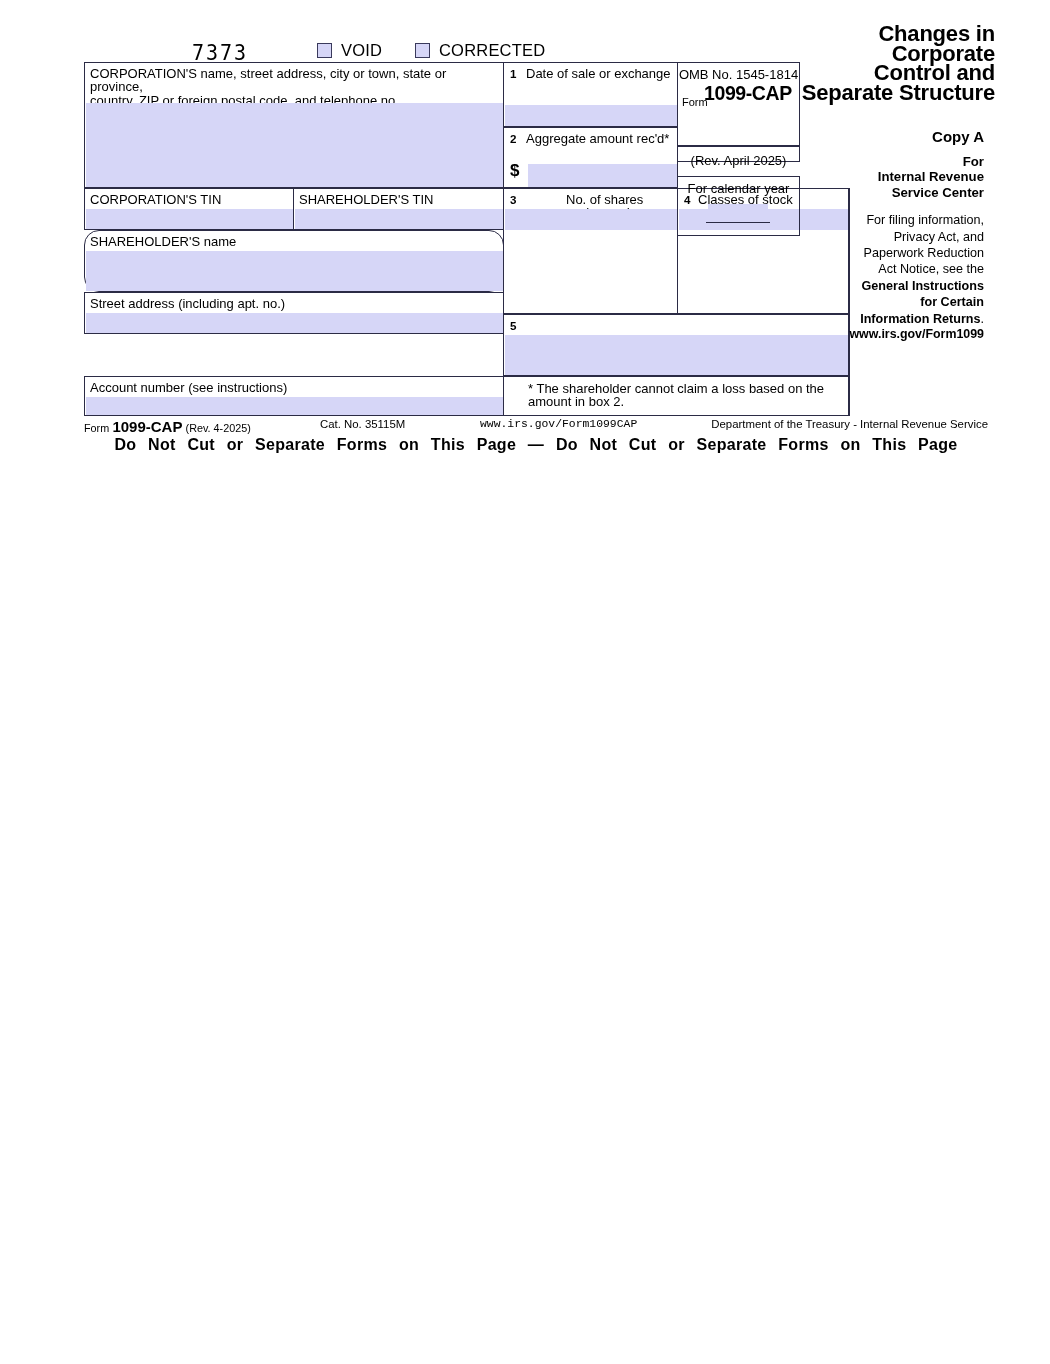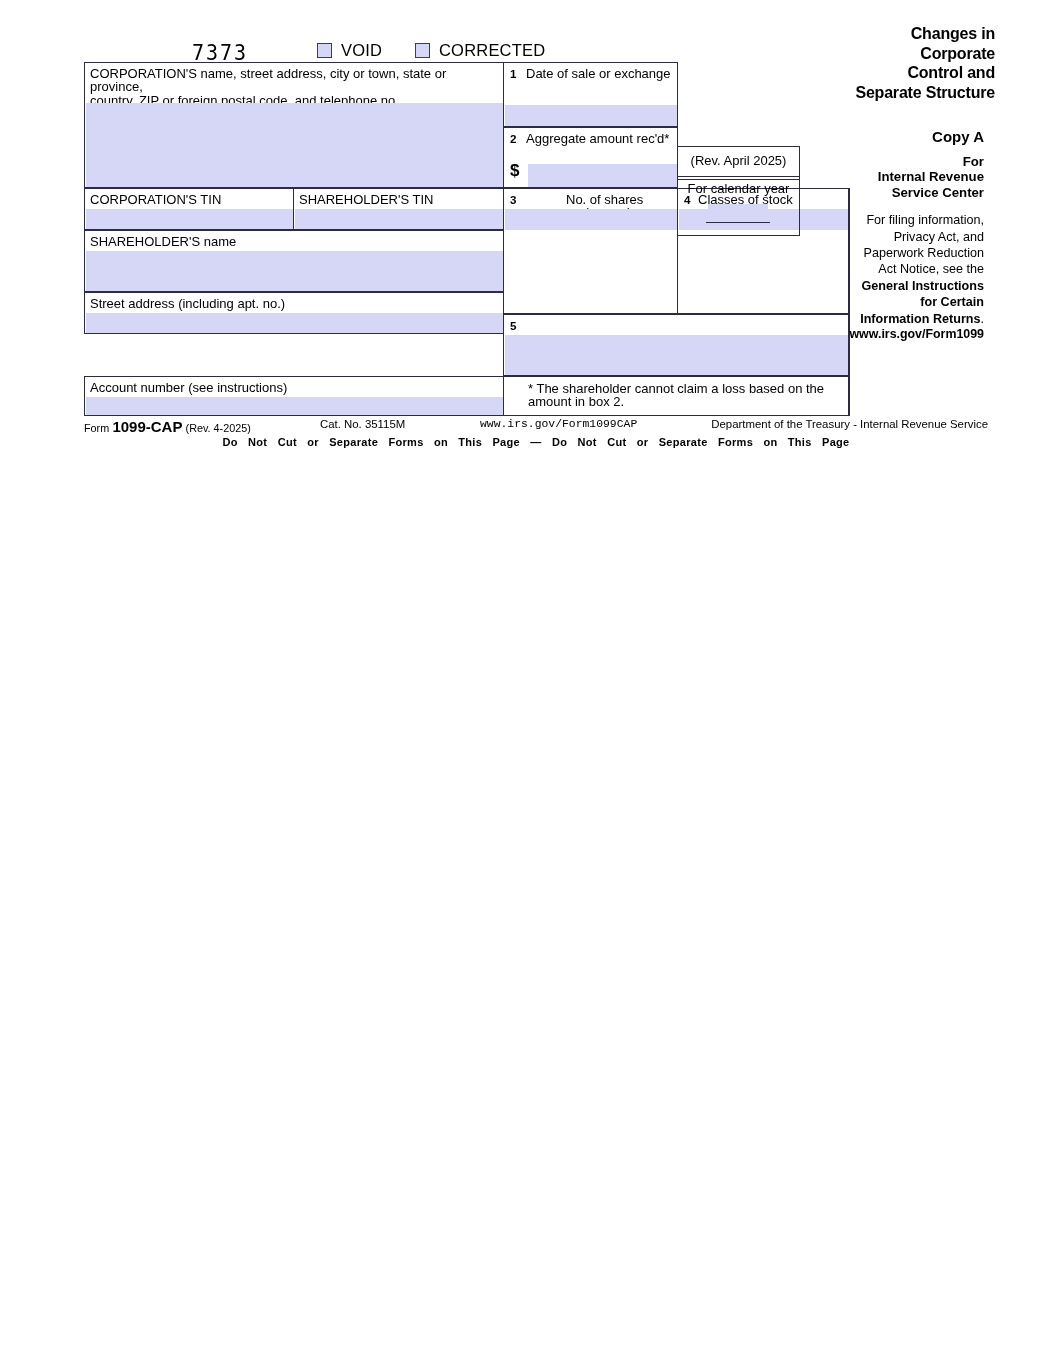--- a/index.html
+++ b/index.html
@@ -89,21 +89,21 @@
     font-weight: bold;
   }
 
   
   #title-block {
     position: absolute;
     left: 790px;
     top: 24px;
     width: 205px;
     text-align: right;
-    font-size: 16px;
+    font-size: 22px;
     font-weight: bold;
     line-height: 19.5px;
     letter-spacing: -0.2px;
   }
 
   
   #copya {
     position: absolute;
     left: 768px;
     top: 128px;
@@ -149,21 +149,21 @@
   #f-cat { left: 236px; }
   #f-url { left: 396px; font-family: Liberation Mono, monospace; }
   #f-dept { right: 0; }
 
   #nocut {
     position: absolute;
     left: 84px;
     top: 436px;
     width: 904px;
     text-align: center;
-    font-size: 11px;
+    font-size: 16px;
     font-weight: bold;
     word-spacing: 7px;
     letter-spacing: 0.3px;
     white-space: nowrap;
   }
 </style>
 </head>
 <body>
 
 <div id="top-strip">
@@ -198,21 +198,21 @@
   <div class="cell" style="left:0; top:126px; width:210px; height:42px;">
     <span class="lbl" style="left:5px; top:4px;">CORPORATION'S TIN</span>
     <span class="fill" style="left:1px; top:20px; width:207px; height:20px;"></span>
   </div>
 
   <div class="cell" style="left:209px; top:126px; width:211px; height:42px;padding-left:40px;">
     <span class="lbl" style="left:5px; top:4px;">SHAREHOLDER'S TIN</span>
     <span class="fill" style="left:1px; top:20px; width:208px; height:20px;"></span>
   </div>
 
-  <div class="cell" style="left:0; top:168px; width:420px; height:62px;">
+  <div class="cell" style="left:0; top:168px; width:420px; height:62px;border-radius:15px;">
     <span class="lbl" style="left:5px; top:4px;">SHAREHOLDER'S name</span>
     <span class="fill" style="left:1px; top:20px; width:417px; height:40px;"></span>
   </div>
 
   <div class="cell" style="left:0; top:230px; width:420px; height:42px;">
     <span class="lbl" style="left:5px; top:4px;">Street address (including apt. no.)</span>
     <span class="fill" style="left:1px; top:20px; width:417px; height:20px;"></span>
   </div>
 
 
@@ -249,22 +249,27 @@
   <div class="cell" style="left:419px; top:252px; width:346px; height:62px;">
     <span class="boxnum" style="left:6px; top:4px;">5</span>
     <span class="fill" style="left:1px; top:20px; width:343px; height:40px;"></span>
   </div>
 
   <div class="cell" style="left:419px; top:314px; width:346px; height:40px;">
     <span class="lbl" style="left:24px; top:5px; width:310px;">* The shareholder cannot claim a loss based on the
 amount in box 2.</span>
   </div>
 
-
-  <div class="cell" style="left:593px; top:84px; width:123px; height:34px;">
+  <div class="cell" style="left:593px; top:0; width:123px; height:84px; text-align:center;">
+    <span class="lbl" style="left:0; top:5px; width:121px; text-align:center;">OMB No. 1545-1814</span>
+    <span class="lbl" style="left:4px; top:33px; font-size:11px;">Form</span>
+    <span class="lbl" style="left:26px; top:24px; font-size:19.5px; font-weight:bold; letter-spacing:-0.4px;">1099-CAP</span>
+  </div>
+
+  <div class="cell" style="left:593px; top:84px; width:123px; height:16px;">
     <span class="lbl" style="left:0; top:7px; width:121px; text-align:center;">(Rev. April 2025)</span>
   </div>
 
   <div class="cell" style="left:593px; top:114px; width:123px; height:60px;">
     <span class="lbl" style="left:0; top:5px; width:121px; text-align:center;">For calendar year</span>
     <span class="fill" style="left:30px; top:27px; width:60px; height:17px;"></span>
     <span style="position:absolute; left:28px; top:45px; width:64px; height:1px; background:#2b2b45;"></span>
   </div>
 
   <div style="position:absolute; left:765px; top:126px; width:1px; height:228px; background:#2b2b45;"></div>

